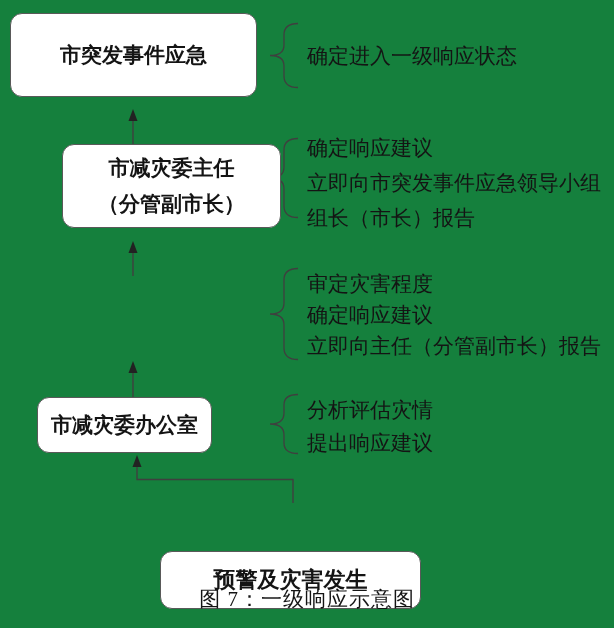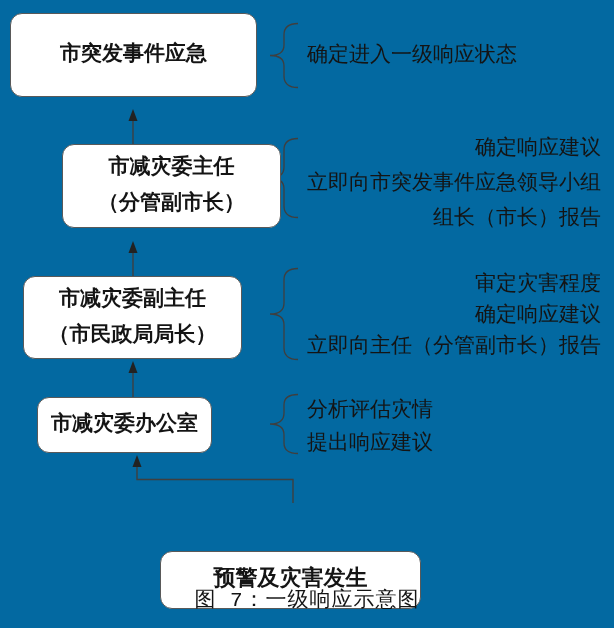--- a/index.html
+++ b/index.html
@@ -1,20 +1,20 @@
 <!DOCTYPE html>
 <html><head>
 <meta charset="utf-8">
 <style>
   html,body{margin:0;padding:0;background:#ffffff;}
   .canvas{
     position:relative;
     width:614px;height:628px;
-    background:#0369a1;
-    font-family:Liberation Mono, monospace;
+    background:#15803d;
+    font-family:Liberation Serif, serif;
     color:#141414;
     overflow:hidden;
   }
   .overlay{
     position:absolute;left:0;top:0;width:614px;height:628px;
     pointer-events:none;
   }
   .node{
     position:absolute;
     border:1.5px solid #595959;
@@ -32,21 +32,21 @@
   .node1{left:10px;top:13px;width:247px;height:84px;}
   .node2{left:23px;top:144px;width:219px;height:84px;margin-left:39px;}
   .node3{left:23px;top:276px;width:219px;height:83px;}
   .node4{left:37px;top:397px;width:175px;height:56px;}
   .node5{left:160px;top:503px;width:261px;height:58px;font-size:22px;margin-top:48px;}
   .ann{
     position:absolute;left:307px;
     font-size:21px;
     white-space:nowrap;
   }
-  .ann div{display:block;text-align:right;}
+  .ann div{display:block;}
   .ann1{top:41px;line-height:30px;}
   .ann2{top:131px;line-height:35px;}
   .ann3{top:269px;line-height:31px;}
   .ann4{top:394px;line-height:33px;}
   .caption{
     position:absolute;left:0;right:0;top:585px;
     text-align:center;
     font-size:21px;
     letter-spacing:1px;
   }
@@ -83,24 +83,20 @@
 
   <div class="node node1">
     <span>市突发事件应急</span>
   </div>
 
   <div class="node node2">
     <span>市减灾委主任</span>
     <span>（分管副市长）</span>
   </div>
 
-  <div class="node node3">
-    <span>市减灾委副主任</span>
-    <span>（市民政局局长）</span>
-  </div>
 
   <div class="node node4">
     <span>市减灾委办公室</span>
   </div>
 
   <div class="node node5">
     <span>预警及灾害发生</span>
   </div>
 
   <div class="ann ann1">

